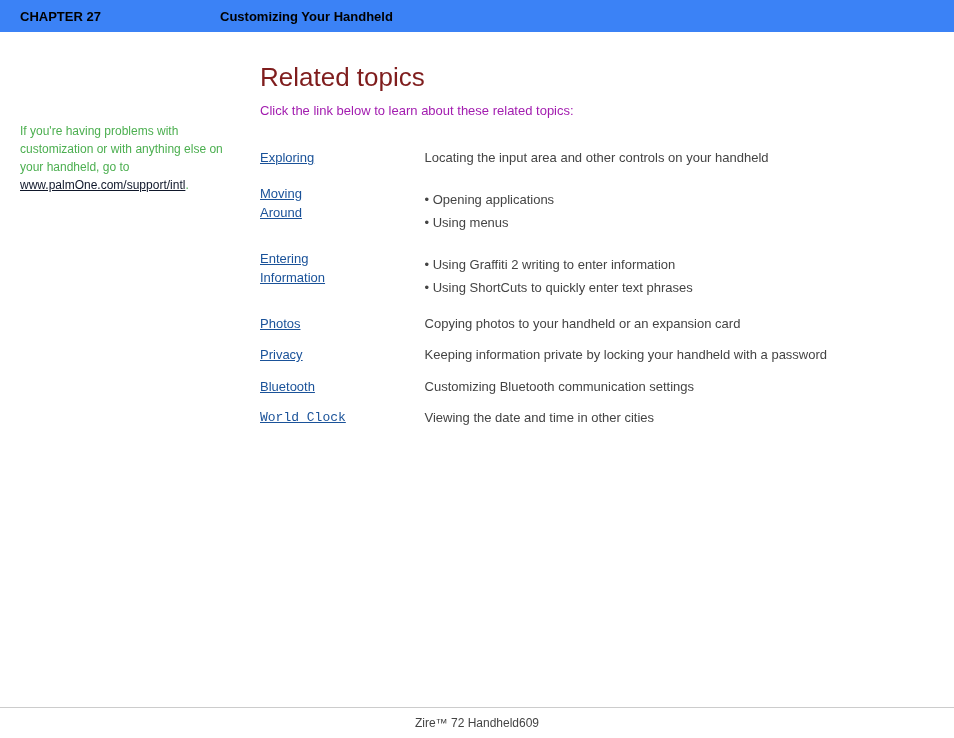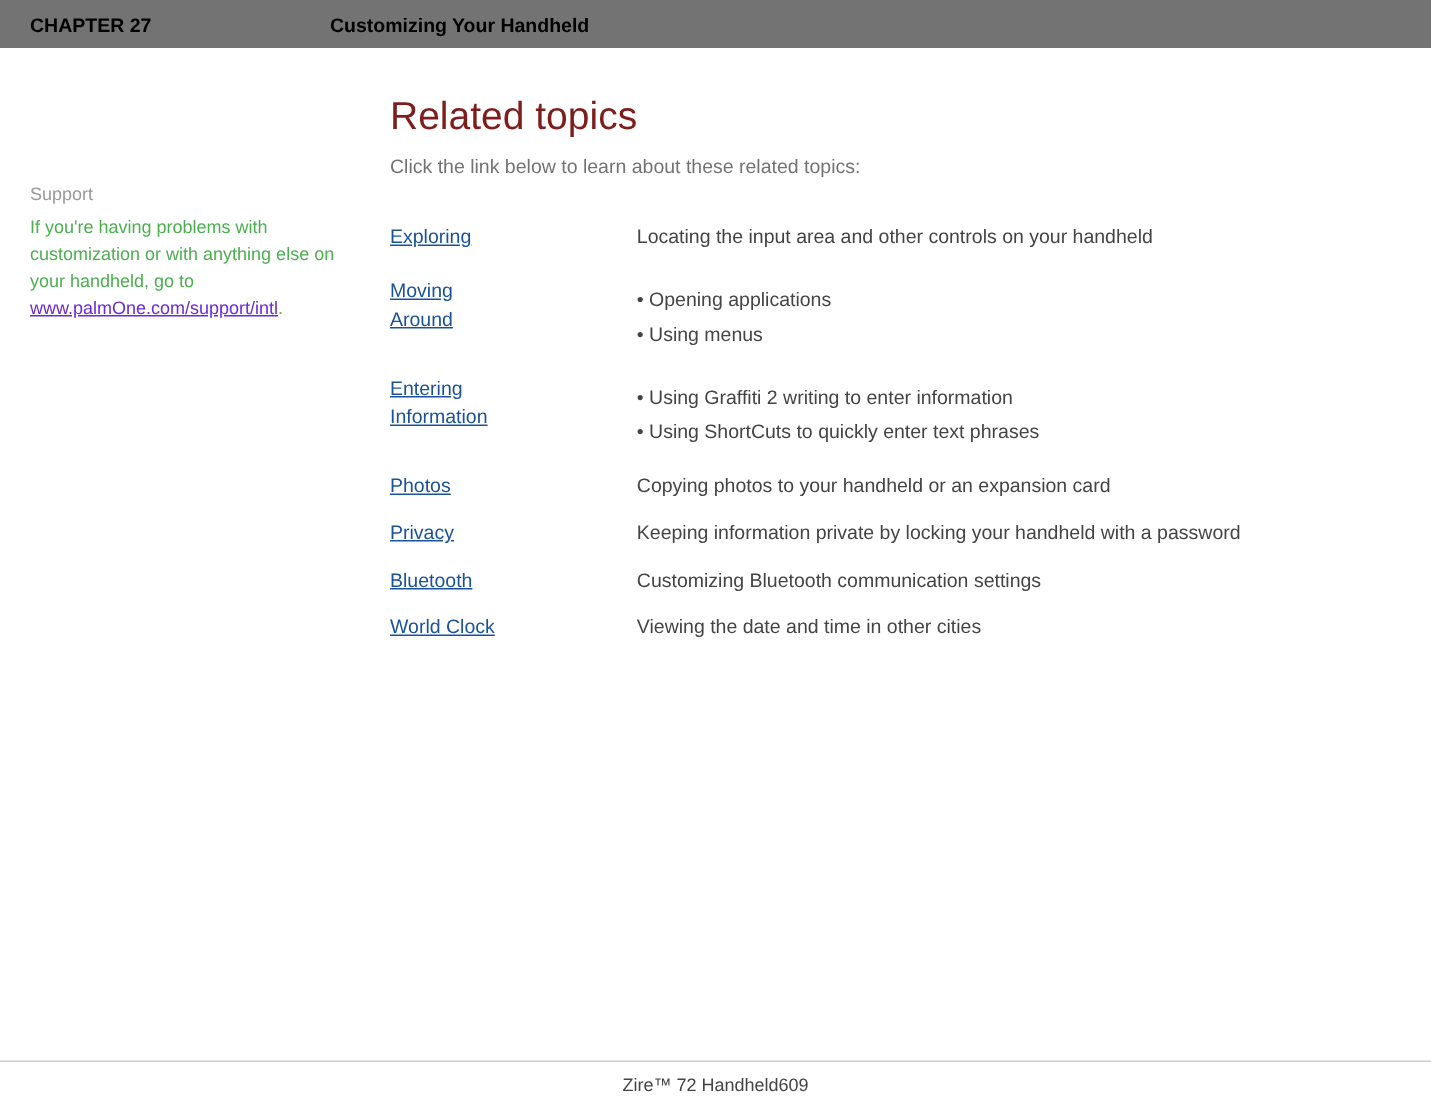--- a/index.html
+++ b/index.html
@@ -11,21 +11,21 @@
       font-family: Arial, Helvetica, sans-serif;
       background: #ffffff;
       width: 954px;
       min-height: 738px;
       position: relative;
       overflow-x: hidden;
     }
 
     
     .header-bar {
-      background: #737373;
+      background: #3b82f6;
       height: 32px;
       display: flex;
       align-items: center;
       padding: 0 20px;
       width: 100%;
     }
     .header-chapter {
       font-weight: bold;
       font-size: 13px;
       color: #000;
@@ -55,40 +55,40 @@
       color: #999;
       font-size: 12px;
       margin-bottom: 6px;
     }
     .sidebar-support-text {
       color: #4caf50;
       font-size: 12px;
       line-height: 1.5;
     }
     .sidebar-support-link {
-      color: #6d28d9;
+      color: #0f172a;
       font-size: 12px;
       text-decoration: underline;
       cursor: pointer;
     }
 
     
     .content-area {
       flex: 1;
       padding-left: 10px;
     }
     .page-heading {
       font-size: 26px;
       font-weight: normal;
       color: #7f1d1d;
       margin-bottom: 10px;
     }
     .intro-text {
       font-size: 13px;
-      color: #737373;
+      color: #a21caf;
       margin-bottom: 24px;
     }
 
     
     .topics-table {
       width: 100%;
       border-collapse: collapse;
     }
     .topics-table tr {
       vertical-align: top;
@@ -146,21 +146,20 @@
 <body>
 
 <div class="header-bar">
   <span class="header-chapter">CHAPTER 27</span>
   <span class="header-title">Customizing Your Handheld</span>
 </div>
 
 <div class="main-content">
 
   <div class="sidebar">
-    <div class="sidebar-support-label">Support</div>
     <div class="sidebar-support-text">
       <span>If you're having problems with customization or with anything else on your handheld, go to</span>
       <br>
       <span class="sidebar-support-link">www.palmOne.com/support/intl</span><span>.</span>
     </div>
   </div>
 
   <div class="content-area">
     <h1 class="page-heading">Related topics</h1>
     <p class="intro-text">Click the link below to learn about these related topics:</p>
@@ -217,21 +216,21 @@
 
         <tr>
           <td style="vertical-align:top; padding-right:20px; min-width:130px; padding-top:6px;">
             <span class="topic-link">Bluetooth</span>
           </td>
           <td class="topic-desc" style="padding-top:6px;">Customizing Bluetooth communication settings</td>
         </tr>
 
 
         <tr>
-          <td style="vertical-align:top; padding-right:20px; min-width:130px; padding-top:6px;">
+          <td style="vertical-align:top; padding-right:20px; min-width:130px; padding-top:6px;font-family:Liberation Mono, monospace;">
             <span class="topic-link">World Clock</span>
           </td>
           <td class="topic-desc" style="padding-top:6px;">Viewing the date and time in other cities</td>
         </tr>
       </tbody>
     </table>
   </div>
 </div>
 
 <div class="footer">

